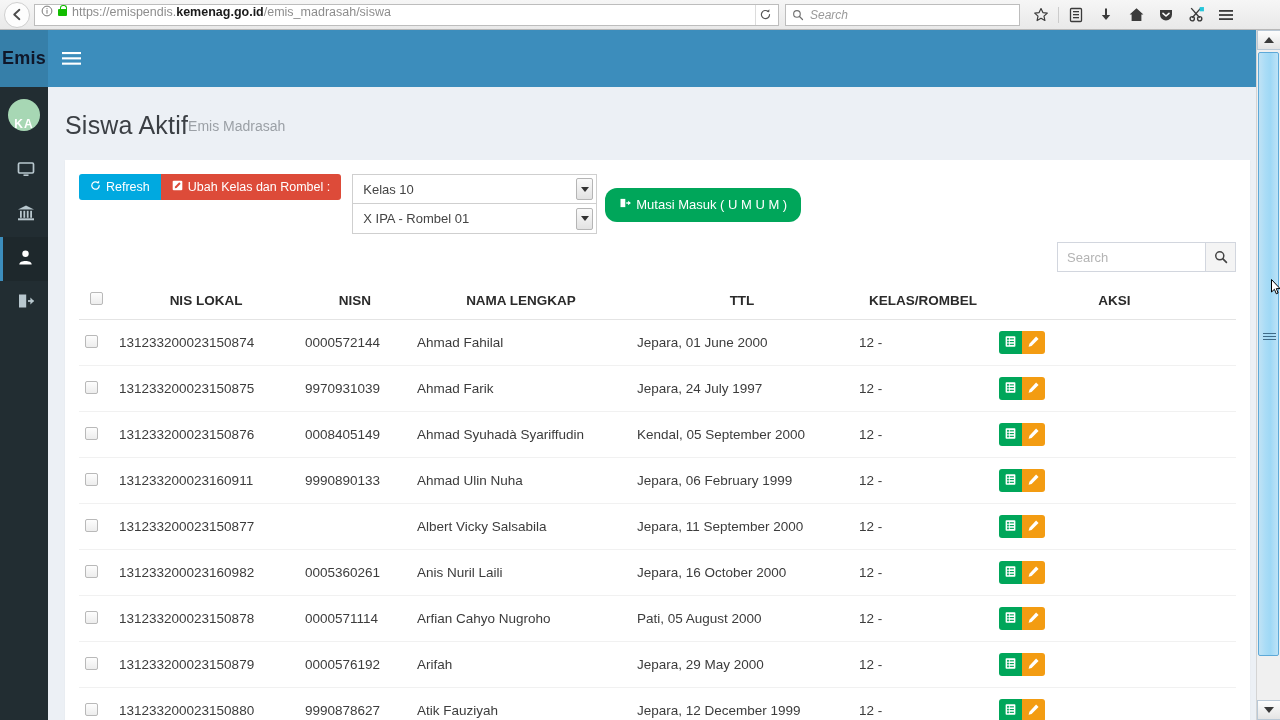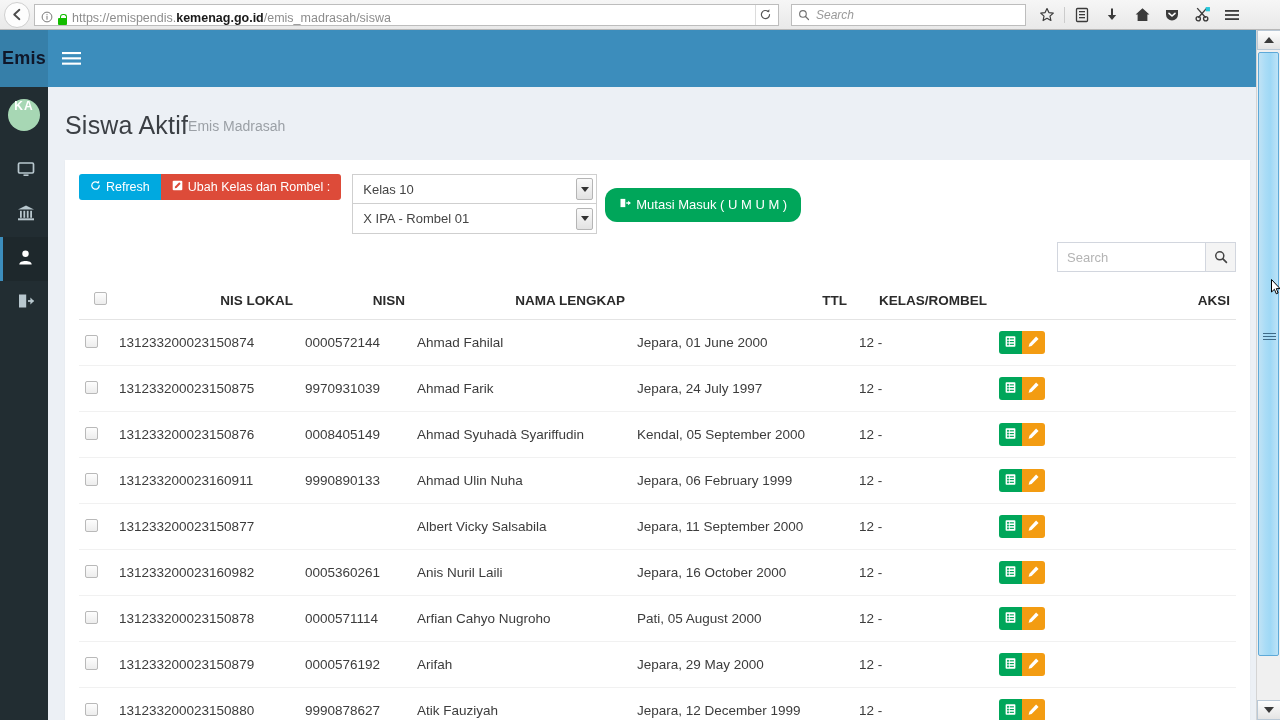--- a/index.html
+++ b/index.html
@@ -22,23 +22,23 @@
   .nav-btn {
     width: 26px; height: 26px; border-radius: 50%;
     display: flex; align-items: center; justify-content: center;
     color: #4d4d4d; flex: 0 0 auto;
     border: 1px solid #cfcfcf; background: #fdfdfd;
     margin-right: 4px;
   }
   .urlbar {
     flex: 0 0 745px; height: 22px;
     background: #fff; border: 1px solid #bdbdbd;
-    display: flex; align-items: flex-end; gap: 5px;
+    display: flex; align-items: flex-start; gap: 5px;
     padding: 0 3px 0 6px; font-size: 12.5px;
-    margin-right: 12px;
+    margin-right: 6px;
   }
   .urlbar .info-ico { color: #6a6a6a; font-size: 11px; }
   .lock-ico { width: 9px; height: 11px; position: relative; display:inline-block;}
   .lock-ico:before{
     content:""; position:absolute; left:0; top:4px; width:9px; height:7px;
     background:#12bc00; border-radius:1px;
   }
   .lock-ico:after{
     content:""; position:absolute; left:2px; top:0px; width:5px; height:5px;
     border:1.5px solid #12bc00; border-bottom:none;
@@ -79,21 +79,21 @@
     background:#222d32;
   }
   #logo-bar {
     height:57px; background:#367fa9; color:#0f172a;
     display:flex; align-items:center; justify-content:center;
     font-size:18px; font-weight:bold; letter-spacing:.3px;
   }
   .avatar {
     width:32px; height:32px; border-radius:50%;
     background:#a7d7b4; color:#fff; font-size:12px; font-weight:bold;
-    display:flex; align-items:flex-start; justify-content:center;
+    display:flex; align-items:flex-end; justify-content:center;
     margin:12px auto 0 auto; letter-spacing:1px;
   }
   .side-item {
     height:44px; display:flex; align-items:center; justify-content:center;
     color:#b8c7ce; border-left:3px solid transparent;
   }
   .side-item.active { border-left-color:#3c8dbc; background:#1e282c; color:#fff; }
 
   
   #topnav {
@@ -168,21 +168,21 @@
   .search-input::placeholder { color:#b4b4b4; }
   .search-btn {
     width:31px; border:1px solid #d2d6de; background:#f4f4f4;
     display:flex; align-items:center; justify-content:center;
     color:#444; cursor:pointer;
   }
 
   
   table { width:100%; border-collapse:collapse; }
   thead th {
-    text-align:right; font-size:13.5px; color:#2b2b2b; font-weight:bold;
+    text-align:center; font-size:13.5px; color:#2b2b2b; font-weight:bold;
     padding:8px 6px 11px 6px; border-bottom:1px solid #e4e4e4;
   }
   tbody td {
     font-size:13.5px; color:#3c3c3c; padding:11px 6px;
     border-bottom:1px solid #f1f1f1; vertical-align:middle;
   }
   .col-chk   { width:34px; }
   .col-nis   { width:186px; }
   .col-nisn  { width:112px; }
   .col-nama  { width:220px; }

